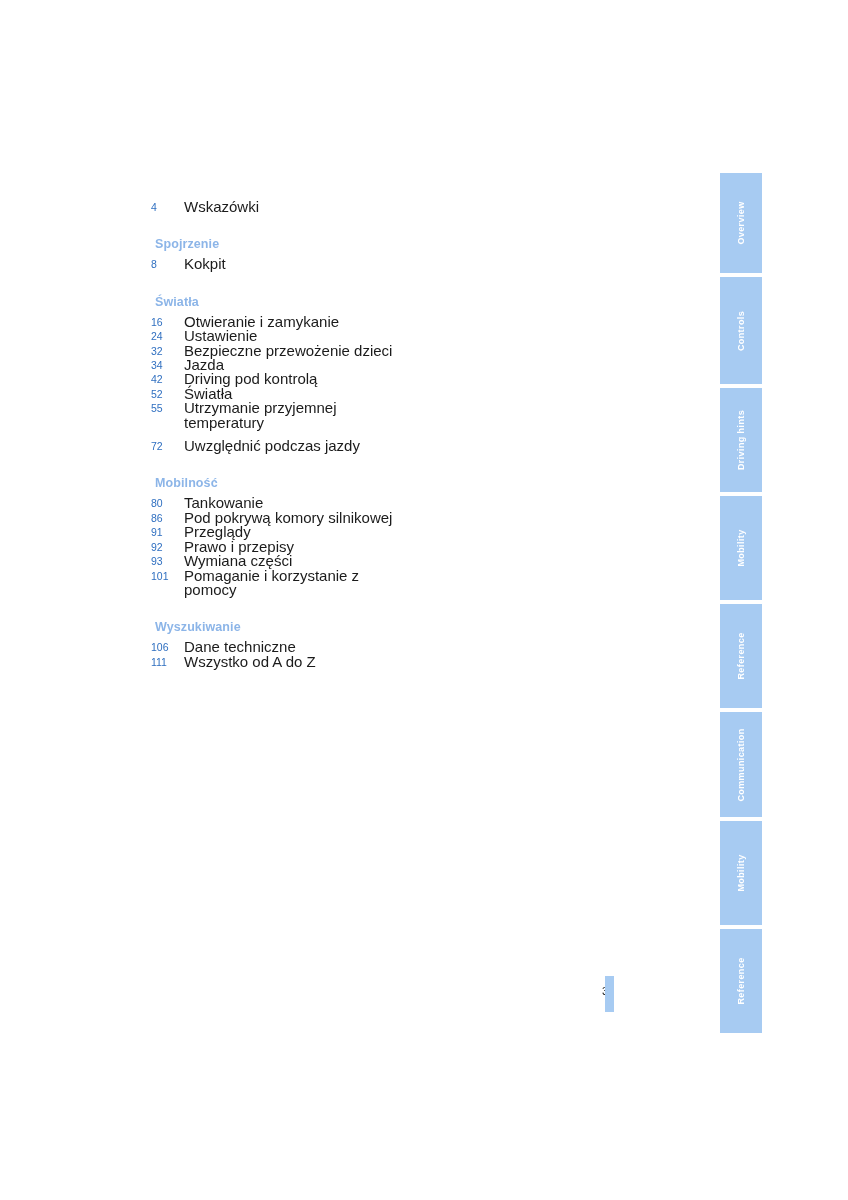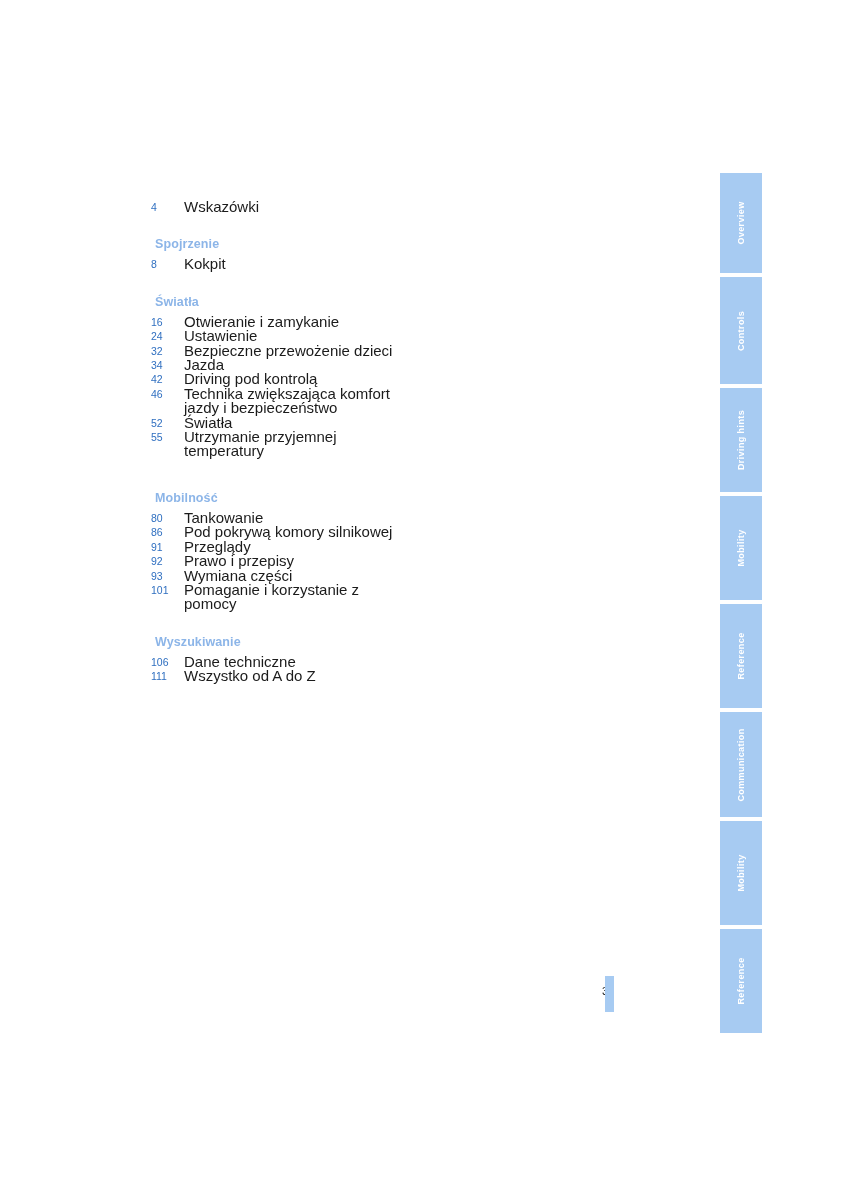--- a/index.html
+++ b/index.html
@@ -162,34 +162,34 @@
         </div>
         <div class="toc-row">
           <span class="toc-page">34</span>
           <span class="toc-title">Jazda</span>
         </div>
         <div class="toc-row">
           <span class="toc-page">42</span>
           <span class="toc-title">Driving pod kontrolą</span>
         </div>
         <div class="toc-row">
-          <span class="toc-page">46</span>
-          <span class="toc-title">Technika zwiększająca komfort jazdy i bezpieczeństwo</span>
-        </div>
-        <div class="toc-row">
           <span class="toc-page">52</span>
           <span class="toc-title">Światła</span>
         </div>
         <div class="toc-row">
           <span class="toc-page">55</span>
           <span class="toc-title">Utrzymanie przyjemnej temperatury</span>
         </div>
         <div class="gap-after"></div>
       </div>
       <div class="toc-group">
+        <div class="toc-row">
+          <span class="toc-page">72</span>
+          <span class="toc-title">Uwzględnić podczas jazdy</span>
+        </div>
         <div class="gap-after"></div>
       </div>
       <div class="toc-group">
         <div class="group-heading spaced">Mobilność</div>
         <div class="toc-row">
           <span class="toc-page">80</span>
           <span class="toc-title">Tankowanie</span>
         </div>
         <div class="toc-row">
           <span class="toc-page">86</span>

